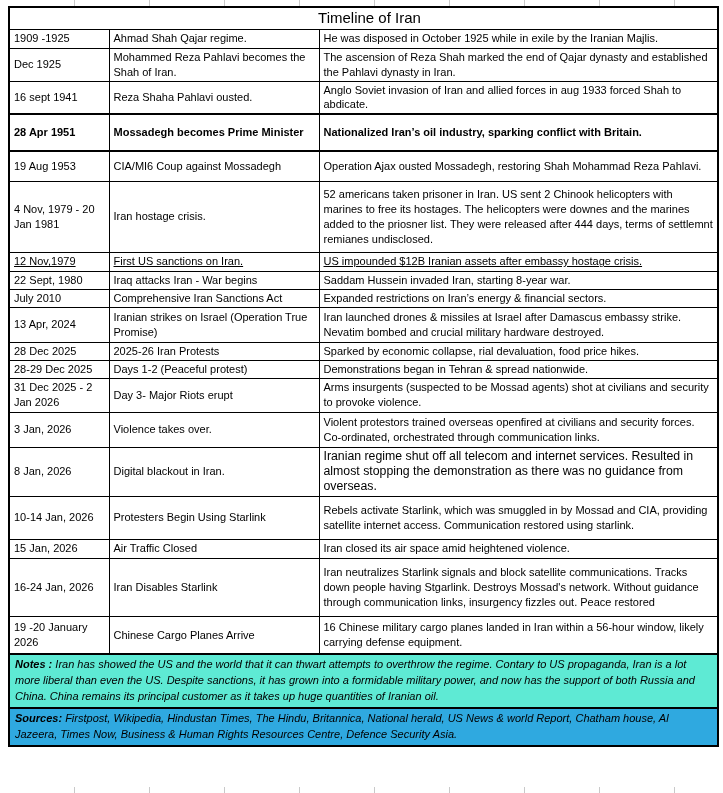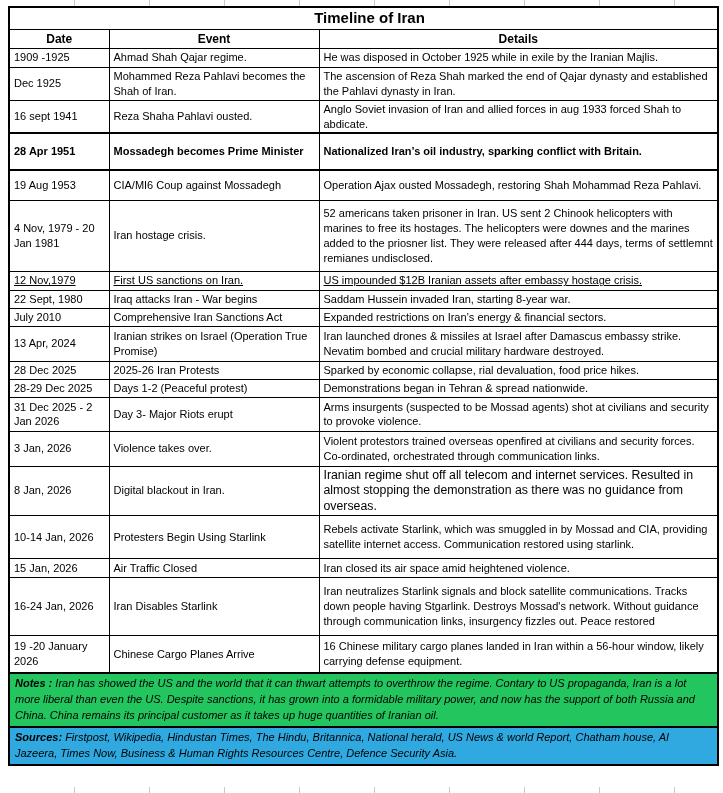--- a/index.html
+++ b/index.html
@@ -37,21 +37,21 @@
     font-size: 11px;
     line-height: 1.35;
     vertical-align: middle;
     text-align: left;
     overflow: hidden;
     word-wrap: break-word;
   }
   tr.title-row td {
     height: 22px;
     font-size: 15px;
-    font-weight: bold;
+    font-weight: normal;
     text-align: center;
     line-height: 1.2;
     padding-left: 16px;
   }
   tr.header-row th {
     height: 17px;
     font-size: 12px;
     font-weight: bold;
     text-align: center;
   }
@@ -89,25 +89,20 @@
   <table class="timeline">
     <colgroup>
       <col class="c-date">
         <col class="c-event">
         <col class="c-details">
     </colgroup>
     <thead>
       <tr class="title-row">
         <td colspan="3">Timeline of Iran</td>
       </tr>
-      <tr class="header-row">
-        <th>Date</th>
-        <th>Event</th>
-        <th>Details</th>
-      </tr>
     </thead>
     <tbody id="rows-body">
         <tr class="" style="height: 19px;">
           <td class="date">1909 -1925</td>
           <td class="event">Ahmad Shah Qajar regime.</td>
           <td class="details">He was disposed in October 1925 while in exile by the Iranian Majlis.</td>
         </tr>
         <tr class="" style="height: 33px;">
           <td class="date">Dec 1925</td>
           <td class="event">Mohammed Reza Pahlavi becomes the Shah of Iran.</td>
@@ -194,21 +189,21 @@
           <td class="details">Iran neutralizes Starlink signals and block satellite communications.  Tracks down people having Stgarlink.  Destroys Mossad's network. Without guidance through communication links, insurgency fizzles out. Peace restored</td>
         </tr>
         <tr class="" style="height: 38px; padding-left: 23px;">
           <td class="date">19 -20 January 2026</td>
           <td class="event">Chinese Cargo Planes Arrive</td>
           <td class="details">16 Chinese military cargo planes landed in Iran within a 56-hour window, likely carrying defense equipment.</td>
         </tr>
       </tbody>
     <tfoot>
       <tr class="notes-row">
-        <td colspan="3" id="notes-cell" style="background: #22c55e;">
+        <td colspan="3" id="notes-cell" style="background: #5eead4;">
           <span class="lbl">Notes : </span><span> Iran has showed the US and the world that it can thwart attempts to overthrow the regime.  Contary to US propaganda, Iran is a lot more liberal than even the US. Despite sanctions, it has grown into a formidable military power, and now has the support of both Russia and China. China remains its principal customer as it takes up huge quantities of Iranian oil.</span>
         </td>
       </tr>
       <tr class="sources-row">
         <td colspan="3" id="sources-cell" style="background: rgb(47, 169, 224);">
           <span class="lbl">Sources: </span><span> Firstpost, Wikipedia, Hindustan Times, The Hindu, Britannica, National herald, US News &amp; world Report, Chatham house, Al Jazeera, Times Now, Business &amp; Human Rights Resources Centre, Defence Security Asia.</span>
         </td>
       </tr>
     </tfoot>
   </table>

